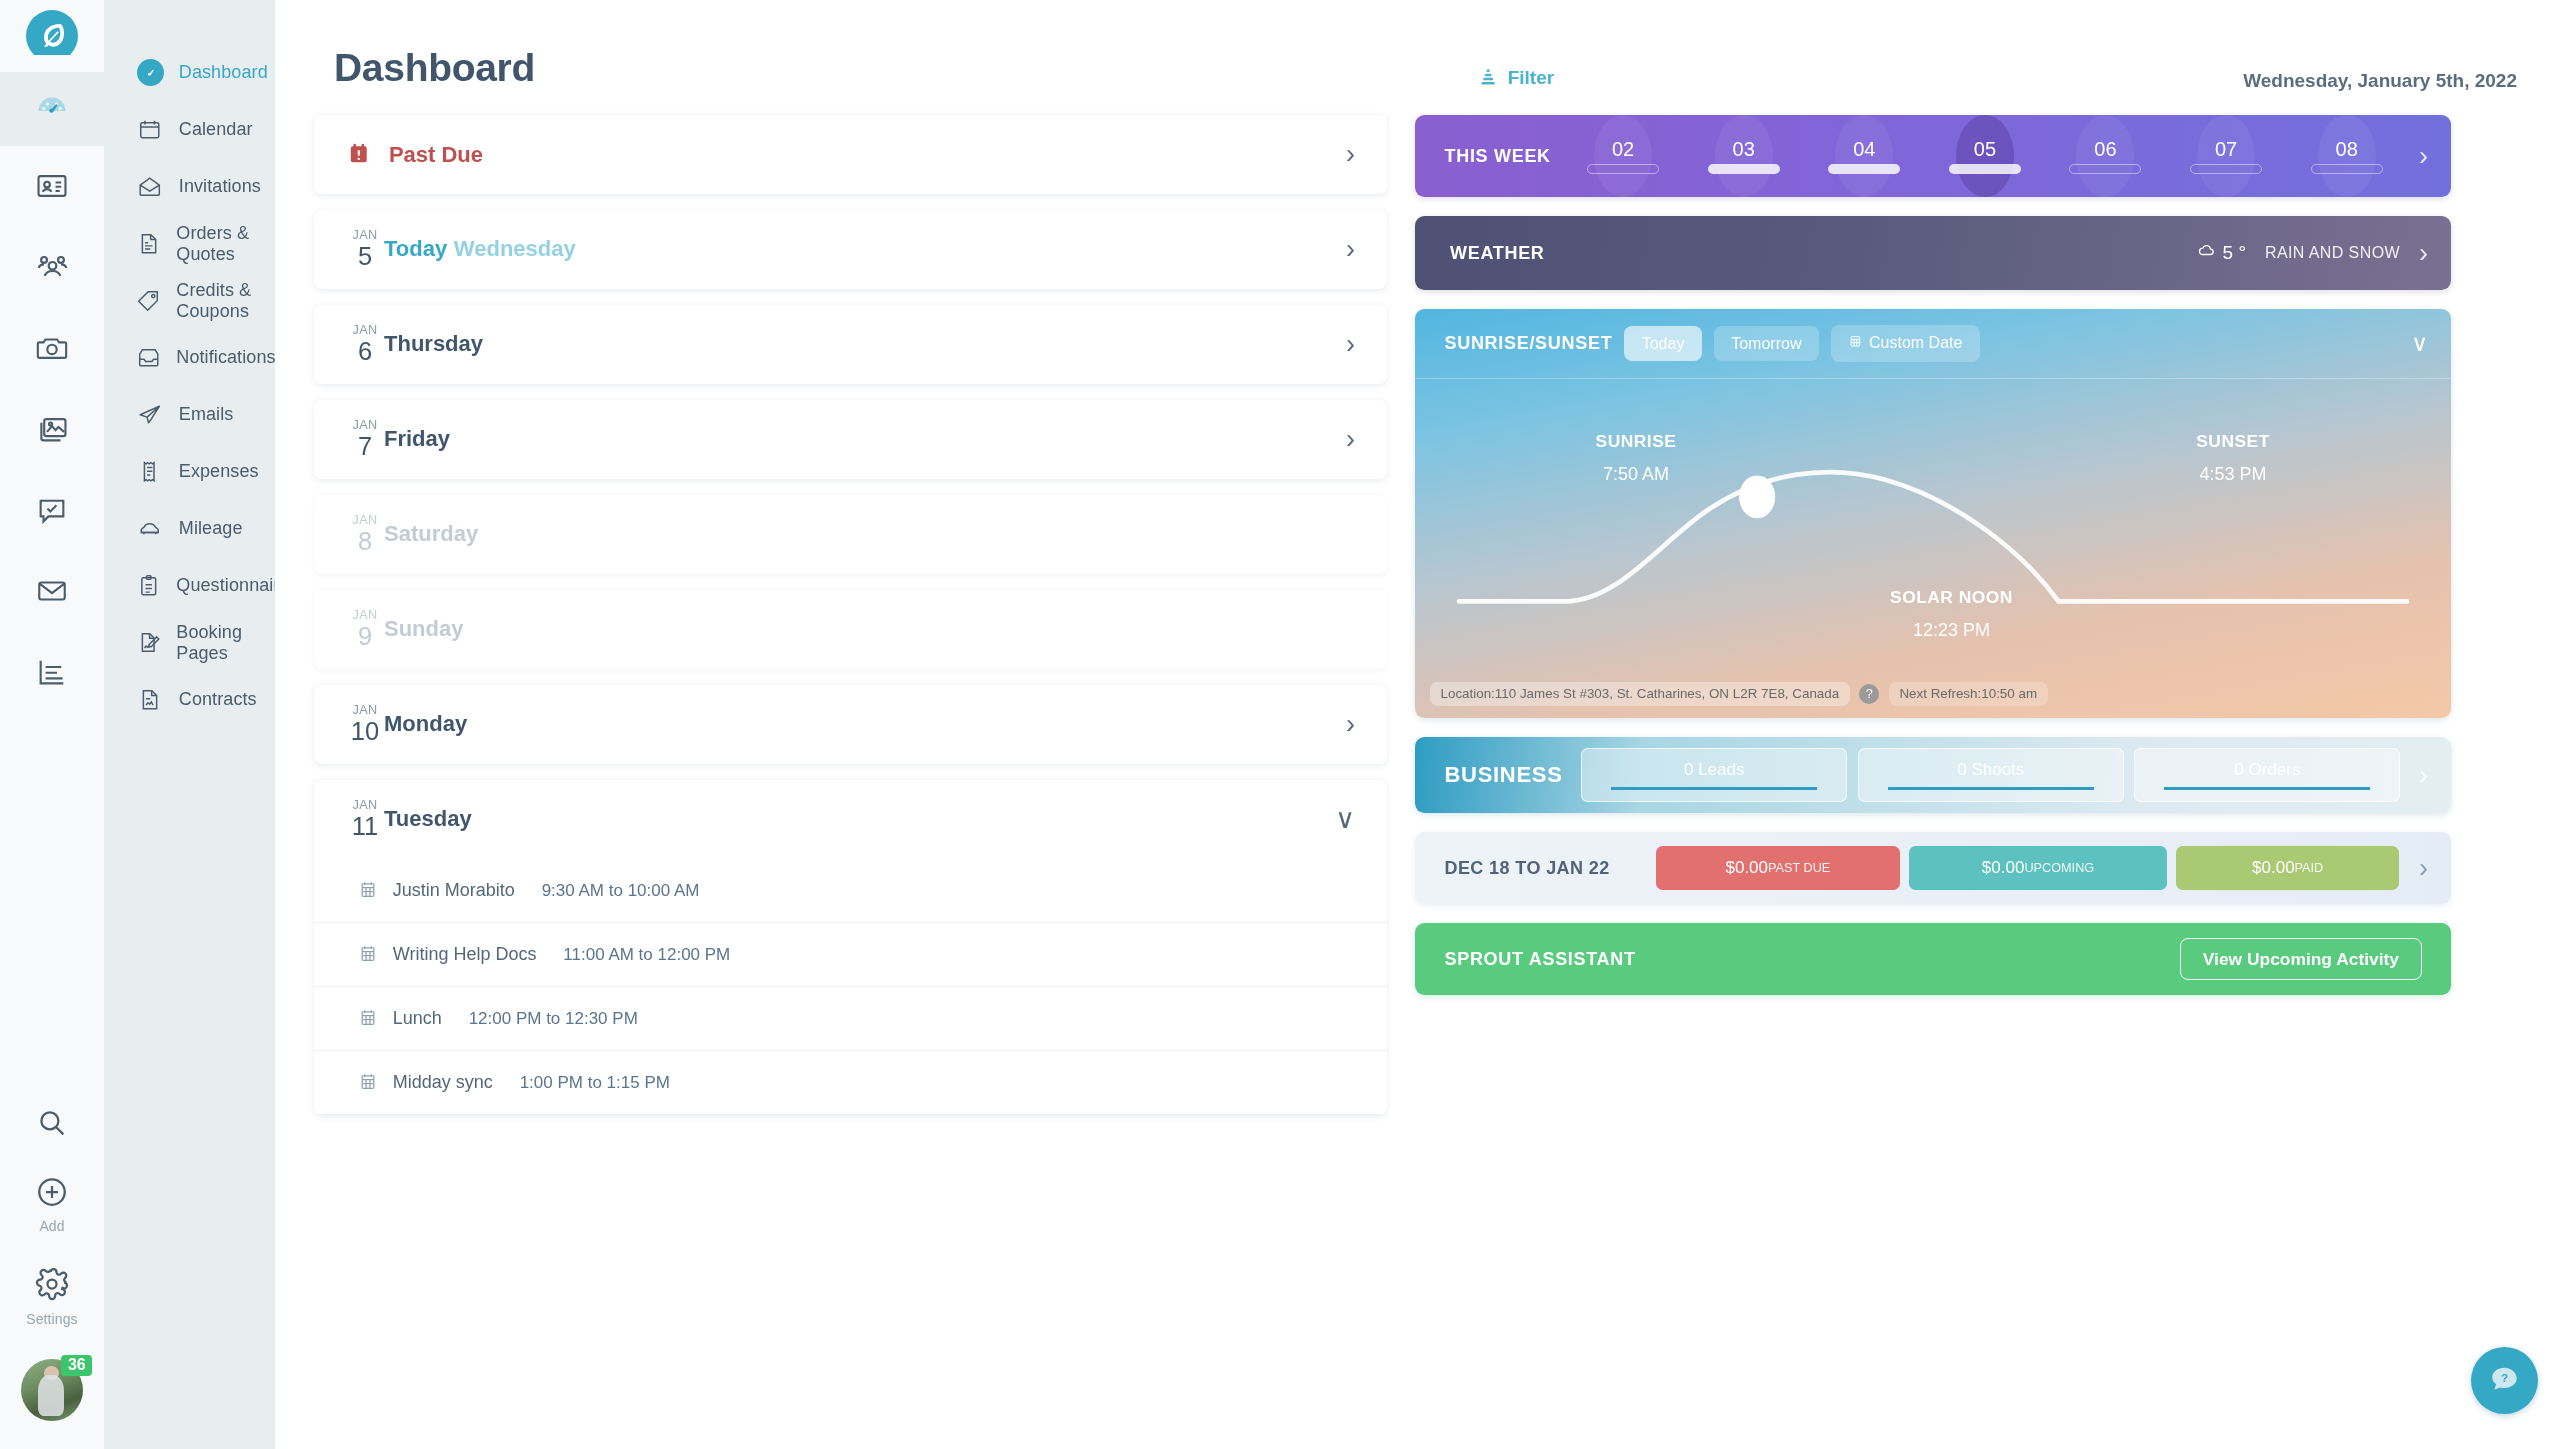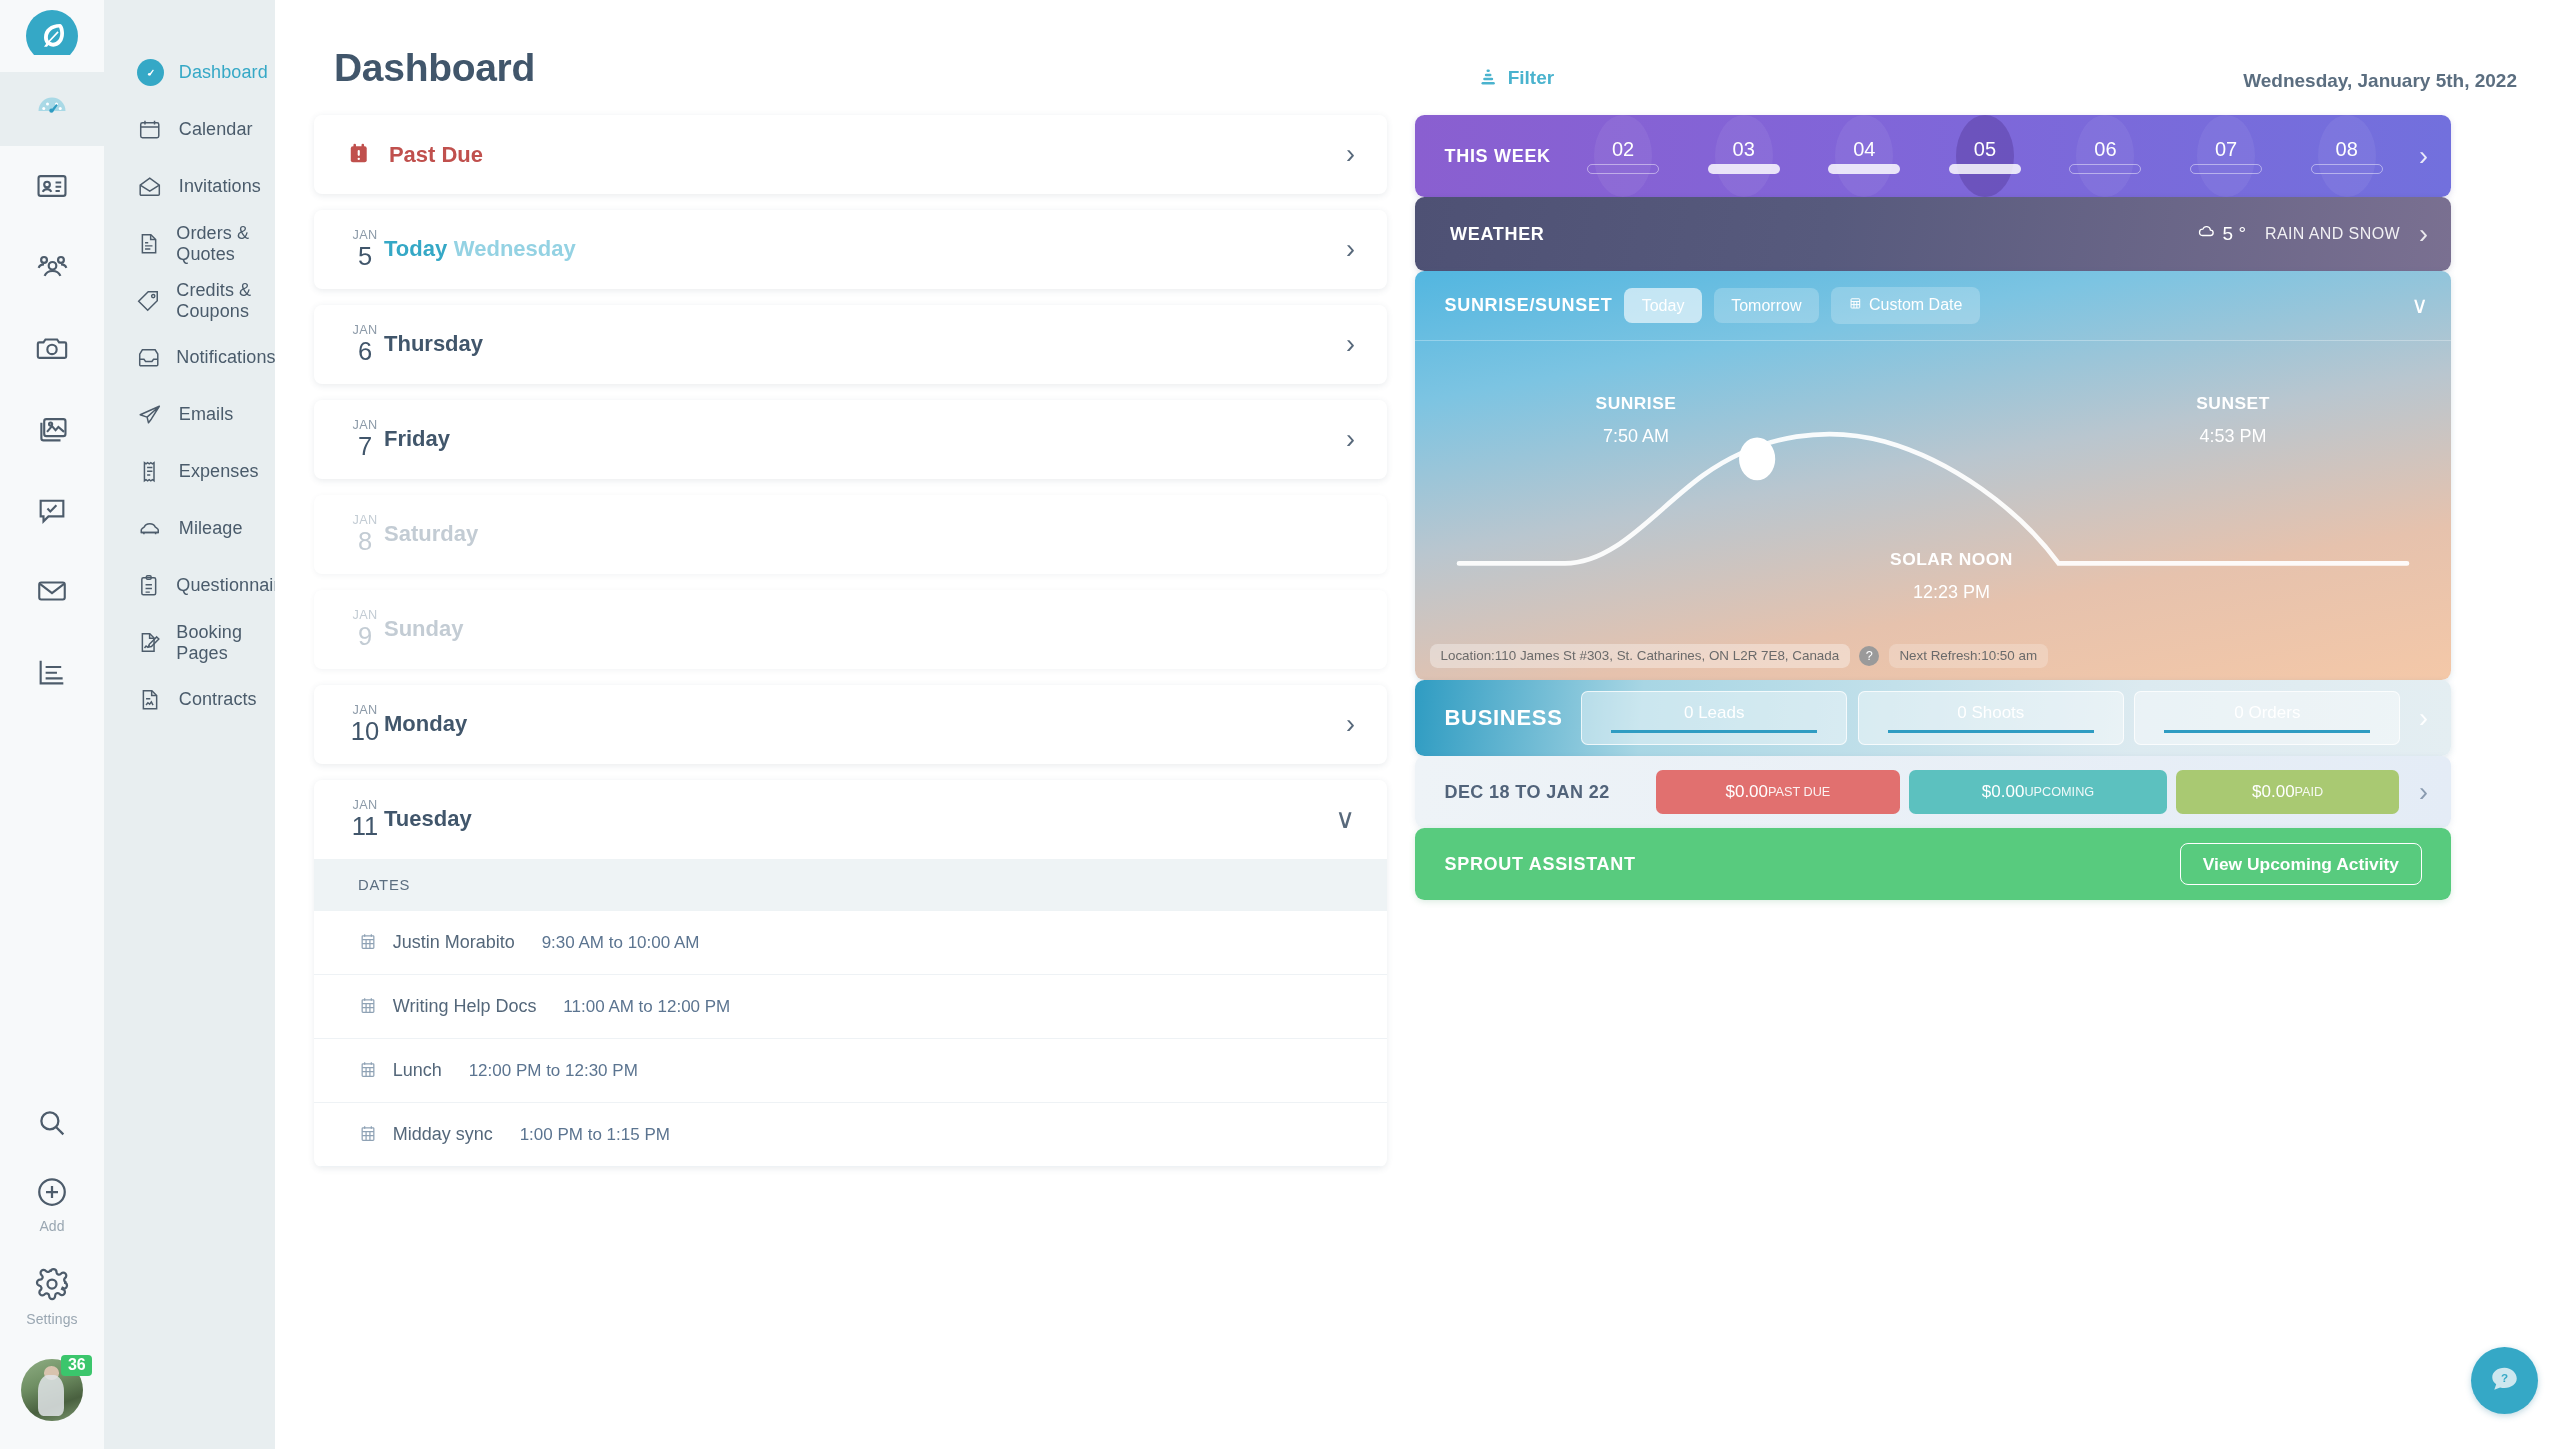--- a/index.html
+++ b/index.html
@@ -175,21 +175,21 @@
     border-bottom: 1.3px solid #eef2f5; cursor: pointer;
   }
   .ev-name { font-size: 18px; color: #54677a; }
   .ev-time { font-size: 17px; color: #5b7490; margin-left: 12px; }
 
   
   .rightcol {
     position: absolute; left: 1140px; top: 115px;
     width: 1036px;
   }
-  .widget { border-radius: 9.4px; position: relative; }
+  .widget { border-radius: 9.4px; margin-bottom: 19px; position: relative; }
   .chev-r { color: rgba(255,255,255,.85); font-size: 27px; font-weight: 300; line-height: 1; }
 
   
   .w-week {
     height: 82px; display: flex; align-items: center;
     background: linear-gradient(90deg,#8a5fd0 0%, #8165d8 42%, #7270dd 100%);
     box-shadow: 0 2px 6.7px rgba(90,70,160,.18);
     padding: 0 23px 0 29.5px;
   }
   .w-title { font-size: 18px; font-weight: bold; color: #fff; letter-spacing: 0.7px; }
@@ -662,21 +662,20 @@
         <div class="exp-head">
           <div class="dc-left">
             <div class="dc-date">
               <span class="dc-mon">JAN</span>
               <span class="dc-num">11</span>
             </div>
             <span class="dc-title">Tuesday</span>
           </div>
           <span class="dc-chev">∨</span>
         </div>
-        <div class="exp-sectionhdr">DATES</div>
 
         <div class="evrow">
           <span>
             <svg width="20" height="20" viewBox="0 0 24 24" fill="none" stroke="#8fa2b5" stroke-width="1.5">
                 <rect x="5" y="4.5" width="14" height="15" rx="1"></rect>
                 <path d="M5 9h14M5 14h14M9.7 9v10.5M14.3 9v10.5M8 2.6v3M16 2.6v3"></path>
               </svg>
           </span>
           <span class="ev-name">Justin Morabito</span>
           <span class="ev-time">9:30 AM to 10:00 AM</span>

